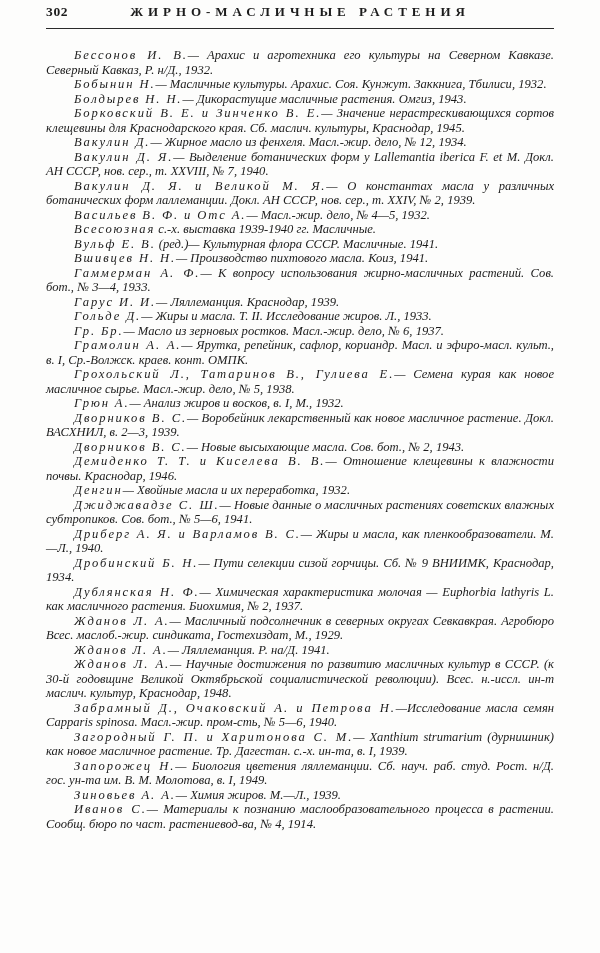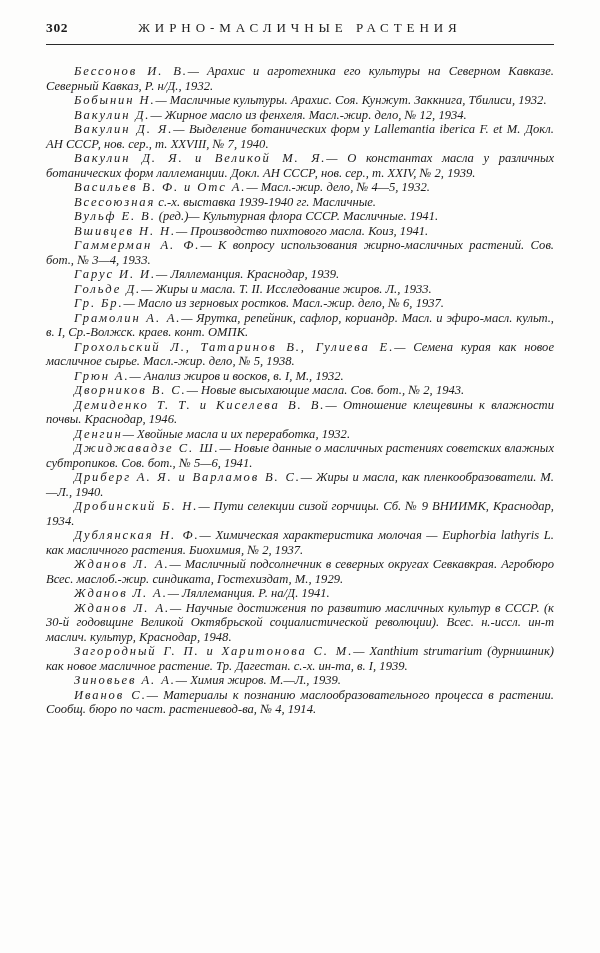--- a/index.html
+++ b/index.html
@@ -8,39 +8,39 @@
     background: #ffffff;
   }
   .page {
     position: relative;
     width: 600px;
     height: 953px;
     box-sizing: border-box;
     background: #fdfdfc;
     color: #1c1c1c;
     font-family: "Liberation Serif", "DejaVu Serif", serif;
-    padding: 20px 46px 0 46px;
+    padding: 4px 46px 0 46px;
     overflow: hidden;
   }
   .running-head {
     position: relative;
     height: 20px;
   }
   .page-number {
     position: absolute;
     left: 0;
     top: 0;
     font-size: 13.5px;
     font-weight: bold;
     letter-spacing: 0.05em;
   }
   .head-title {
     text-align: center;
     font-size: 13px;
-    font-weight: normal;
+    font-weight: bold;
     letter-spacing: 0.38em;
     white-space: nowrap;
   }
   .head-rule {
     height: 0;
     border-bottom: 1.6px solid #2a2a2a;
     margin-top: 4px;
   }
   .bib {
     margin-top: 19px;
@@ -62,41 +62,46 @@
 
 <div class="page">
   <div class="running-head">
     <span class="page-number">302</span>
     <div class="head-title">ЖИРНО-МАСЛИЧНЫЕ РАСТЕНИЯ</div>
   </div>
   <div class="head-rule"></div>
   <div class="bib">
       <p class="entry"><span class="author">Бессонов И. В.</span><span>— Арахис и агротехника его культуры на Северном Кавказе. Северный Кавказ, Р. н/Д., 1932.</span></p>
       <p class="entry"><span class="author">Бобынин Н.</span><span>— Масличные культуры. Арахис. Соя. Кунжут. Заккнига, Тбилиси, 1932.</span></p>
+      <p class="entry"><span class="author">Болдырев Н. Н.</span><span>— Дикорастущие масличные растения. Омгиз, 1943.</span></p>
+      <p class="entry"><span class="author">Борковский В. Е. и Зинченко В. Е.</span><span>— Значение нерастрескивающихся сортов клещевины для Краснодарского края. Сб. маслич. культуры, Краснодар, 1945.</span></p>
       <p class="entry"><span class="author">Вакулин Д.</span><span>— Жирное масло из фенхеля. Масл.-жир. дело, № 12, 1934.</span></p>
       <p class="entry"><span class="author">Вакулин Д. Я.</span><span>— Выделение ботанических форм у Lallemantia iberica F. et M. Докл. АН СССР, нов. сер., т. XXVIII, № 7, 1940.</span></p>
       <p class="entry"><span class="author">Вакулин Д. Я. и Великой М. Я.</span><span>— О константах масла у различных ботанических форм лаллеманции. Докл. АН СССР, нов. сер., т. XXIV, № 2, 1939.</span></p>
       <p class="entry"><span class="author">Васильев В. Ф. и Отс А.</span><span>— Масл.-жир. дело, № 4—5, 1932.</span></p>
       <p class="entry"><span class="author">Всесоюзная</span><span> с.-х. выставка 1939-1940 гг. Масличные.</span></p>
       <p class="entry"><span class="author">Вульф Е. В.</span><span> (ред.)— Культурная флора СССР. Масличные. 1941.</span></p>
       <p class="entry"><span class="author">Вшивцев Н. Н.</span><span>— Производство пихтового масла. Коиз, 1941.</span></p>
       <p class="entry"><span class="author">Гаммерман А. Ф.</span><span>— К вопросу использования жирно-масличных растений. Сов. бот., № 3—4, 1933.</span></p>
       <p class="entry"><span class="author">Гарус И. И.</span><span>— Ляллеманция. Краснодар, 1939.</span></p>
       <p class="entry"><span class="author">Гольде Д.</span><span>— Жиры и масла. Т. II. Исследование жиров. Л., 1933.</span></p>
       <p class="entry"><span class="author">Гр. Бр.</span><span>— Масло из зерновых ростков. Масл.-жир. дело, № 6, 1937.</span></p>
       <p class="entry"><span class="author">Грамолин А. А.</span><span>— Ярутка, репейник, сафлор, кориандр. Масл. и эфиро-масл. культ., в. I, Ср.-Волжск. краев. конт. ОМПК.</span></p>
       <p class="entry"><span class="author">Грохольский Л., Татаринов В., Гулиева Е.</span><span>— Семена курая как новое масличное сырье. Масл.-жир. дело, № 5, 1938.</span></p>
       <p class="entry"><span class="author">Грюн А.</span><span>— Анализ жиров и восков, в. I, М., 1932.</span></p>
+      <p class="entry"><span class="author">Дворников В. С.</span><span>— Воробейник лекарственный как новое масличное растение. Докл. ВАСХНИЛ, в. 2—3, 1939.</span></p>
       <p class="entry"><span class="author">Дворников В. С.</span><span>— Новые высыхающие масла. Сов. бот., № 2, 1943.</span></p>
       <p class="entry"><span class="author">Демиденко Т. Т. и Киселева В. В.</span><span>— Отношение клещевины к влажности почвы. Краснодар, 1946.</span></p>
       <p class="entry"><span class="author">Денгин</span><span>— Хвойные масла и их переработка, 1932.</span></p>
       <p class="entry"><span class="author">Джиджавадзе С. Ш.</span><span>— Новые данные о масличных растениях советских влажных субтропиков. Сов. бот., № 5—6, 1941.</span></p>
       <p class="entry"><span class="author">Дриберг А. Я. и Варламов В. С.</span><span>— Жиры и масла, как пленкообразователи. М.—Л., 1940.</span></p>
       <p class="entry"><span class="author">Дробинский Б. Н.</span><span>— Пути селекции сизой горчицы. Сб. № 9 ВНИИМК, Краснодар, 1934.</span></p>
       <p class="entry"><span class="author">Дублянская Н. Ф.</span><span>— Химическая характеристика молочая — Euphorbia lathyris L. как масличного растения. Биохимия, № 2, 1937.</span></p>
       <p class="entry"><span class="author">Жданов Л. А.</span><span>— Масличный подсолнечник в северных округах Севкавкрая. Агробюро Всес. маслоб.-жир. синдиката, Гостехиздат, М., 1929.</span></p>
       <p class="entry"><span class="author">Жданов Л. А.</span><span>— Ляллеманция. Р. на/Д. 1941.</span></p>
       <p class="entry"><span class="author">Жданов Л. А.</span><span>— Научные достижения по развитию масличных культур в СССР. (к 30-й годовщине Великой Октябрьской социалистической революции). Всес. н.-иссл. ин-т маслич. культур, Краснодар, 1948.</span></p>
+      <p class="entry"><span class="author">Забрамный Д., Очаковский А. и Петрова Н.</span><span>—Исследование масла семян Capparis spinosa. Масл.-жир. пром-сть, № 5—6, 1940.</span></p>
       <p class="entry"><span class="author">Загородный Г. П. и Харитонова С. М.</span><span>— Xanthium strumarium (дурнишник) как новое масличное растение. Тр. Дагестан. с.-х. ин-та, в. I, 1939.</span></p>
+      <p class="entry"><span class="author">Запорожец Н.</span><span>— Биология цветения ляллеманции. Сб. науч. раб. студ. Рост. н/Д. гос. ун-та им. В. М. Молотова, в. I, 1949.</span></p>
       <p class="entry"><span class="author">Зиновьев А. А.</span><span>— Химия жиров. М.—Л., 1939.</span></p>
       <p class="entry"><span class="author">Иванов С.</span><span>— Материалы к познанию маслообразовательного процесса в растении. Сообщ. бюро по част. растениевод-ва, № 4, 1914.</span></p>
     </div>
 </div>
 
 </body></html>

